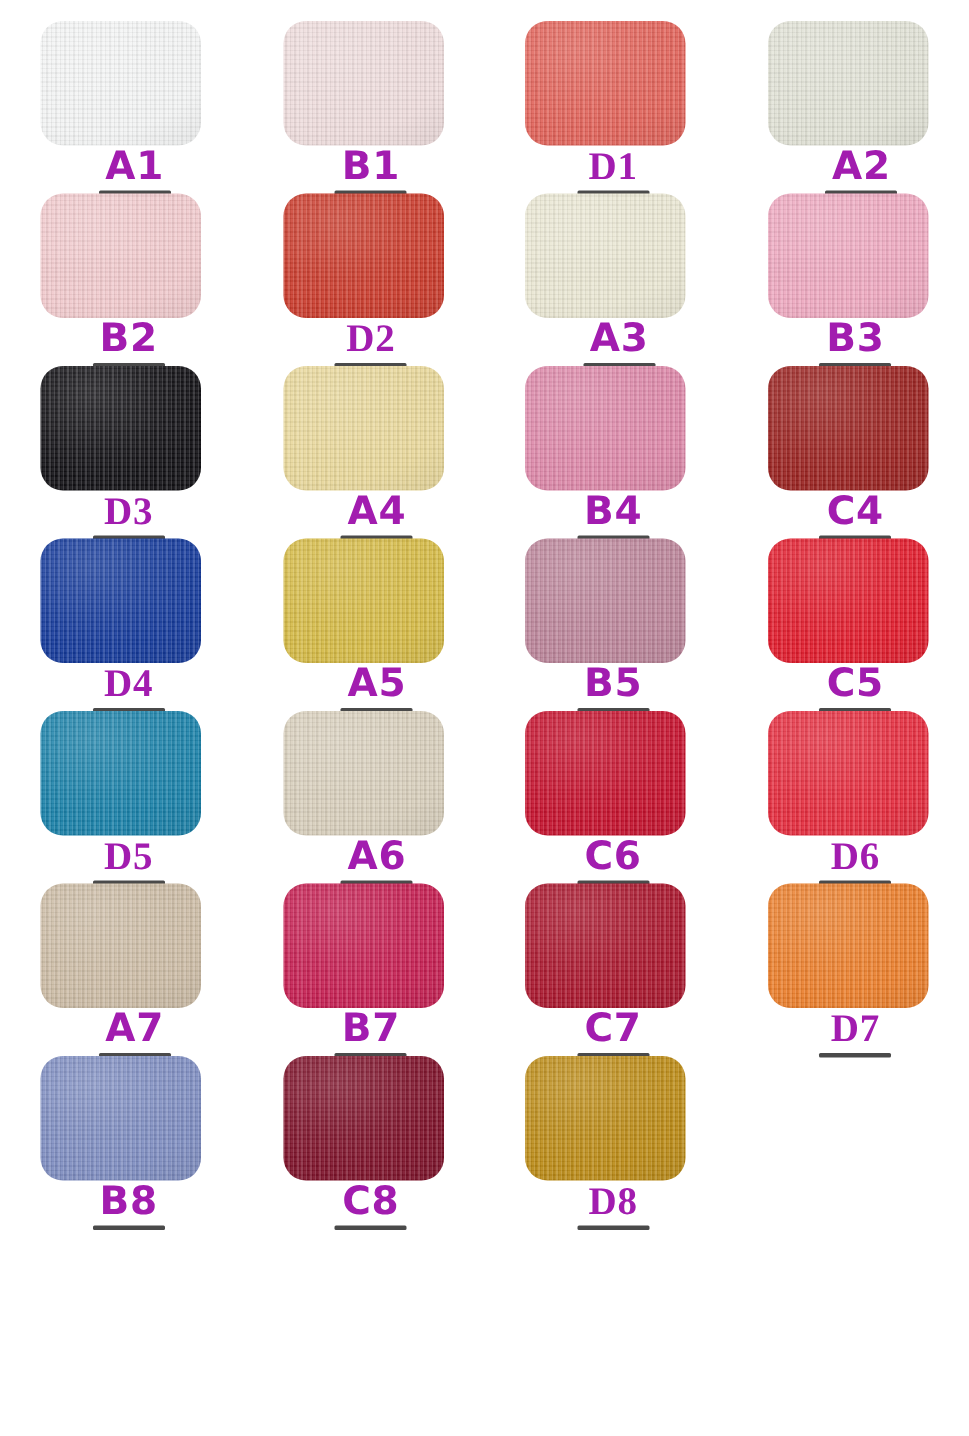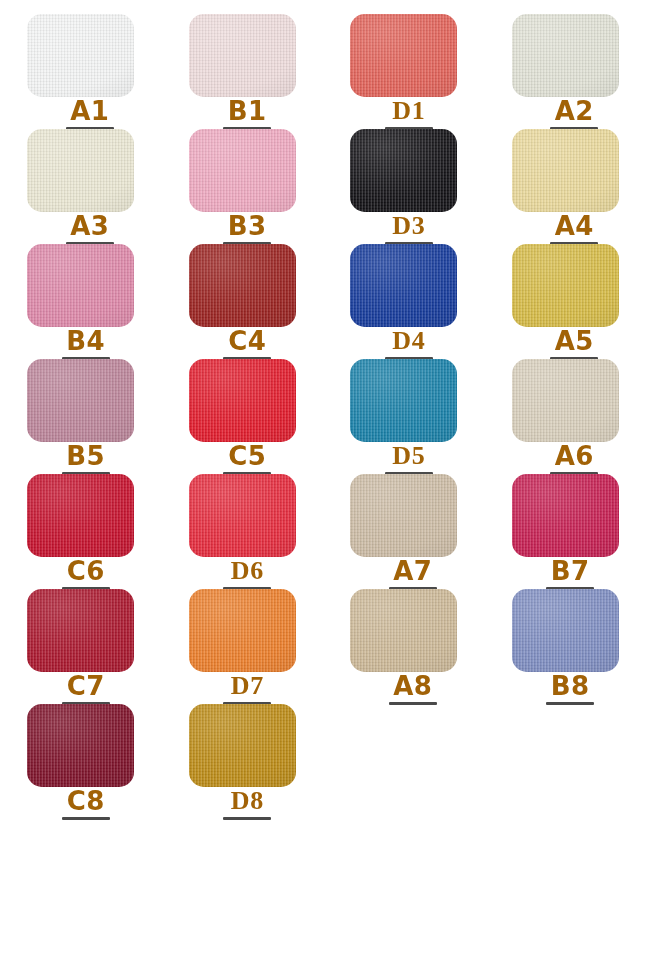--- a/index.html
+++ b/index.html
@@ -79,21 +79,21 @@
         rgba(0,0,0,0.07) 100%);
     pointer-events: none;
   }
 
   
   .chip-label {
     margin-top: 1px;
     font-size: 26px;
     font-weight: bold;
     line-height: 1.02;
-    color: #a16207;
+    color: #a21caf;
     letter-spacing: 0.5px;
     text-align: center;
     position: relative;
     padding-bottom: 4px;
   }
   .label-rule {
     display: block;
     width: 48px;
     height: 3px;
     background: #4a4a4a;
@@ -120,20 +120,28 @@
       <div class="chip-label">B1<span class="label-rule"></span></div>
     </div>
     <div class="swatch-cell col-d">
       <div class="chip" style="background-color: rgb(224, 97, 88);"></div>
       <div class="chip-label">D1<span class="label-rule"></span></div>
     </div>
     <div class="swatch-cell col-a">
       <div class="chip" style="background-color: rgb(223, 224, 212);"></div>
       <div class="chip-label">A2<span class="label-rule"></span></div>
     </div>
+    <div class="swatch-cell col-b">
+      <div class="chip" style="background-color: rgb(240, 201, 204);"></div>
+      <div class="chip-label">B2<span class="label-rule"></span></div>
+    </div>
+    <div class="swatch-cell col-d">
+      <div class="chip" style="background-color: rgb(201, 58, 43);"></div>
+      <div class="chip-label">D2<span class="label-rule"></span></div>
+    </div>
     <div class="swatch-cell col-a">
       <div class="chip" style="background-color: rgb(233, 230, 210);"></div>
       <div class="chip-label">A3<span class="label-rule"></span></div>
     </div>
     <div class="swatch-cell col-b">
       <div class="chip" style="background-color: rgb(237, 168, 191);"></div>
       <div class="chip-label">B3<span class="label-rule"></span></div>
     </div>
     <div class="swatch-cell col-d">
       <div class="chip" style="background-color: rgb(17, 16, 20);"></div>
@@ -192,24 +200,20 @@
       <div class="chip-label">B7<span class="label-rule"></span></div>
     </div>
     <div class="swatch-cell col-c">
       <div class="chip" style="background-color: rgb(169, 21, 44);"></div>
       <div class="chip-label">C7<span class="label-rule"></span></div>
     </div>
     <div class="swatch-cell col-d">
       <div class="chip" style="background-color: rgb(234, 125, 42);"></div>
       <div class="chip-label">D7<span class="label-rule"></span></div>
     </div>
-    <div class="swatch-cell col-a">
-      <div class="chip" style="background-color: rgb(203, 183, 150);"></div>
-      <div class="chip-label">A8<span class="label-rule"></span></div>
-    </div>
     <div class="swatch-cell col-b">
       <div class="chip" style="background-color: rgb(125, 140, 192);"></div>
       <div class="chip-label">B8<span class="label-rule"></span></div>
     </div>
     <div class="swatch-cell col-c">
       <div class="chip" style="background-color: rgb(125, 17, 41);"></div>
       <div class="chip-label">C8<span class="label-rule"></span></div>
     </div>
     <div class="swatch-cell col-d">
       <div class="chip" style="background-color: rgb(187, 138, 21);"></div>

